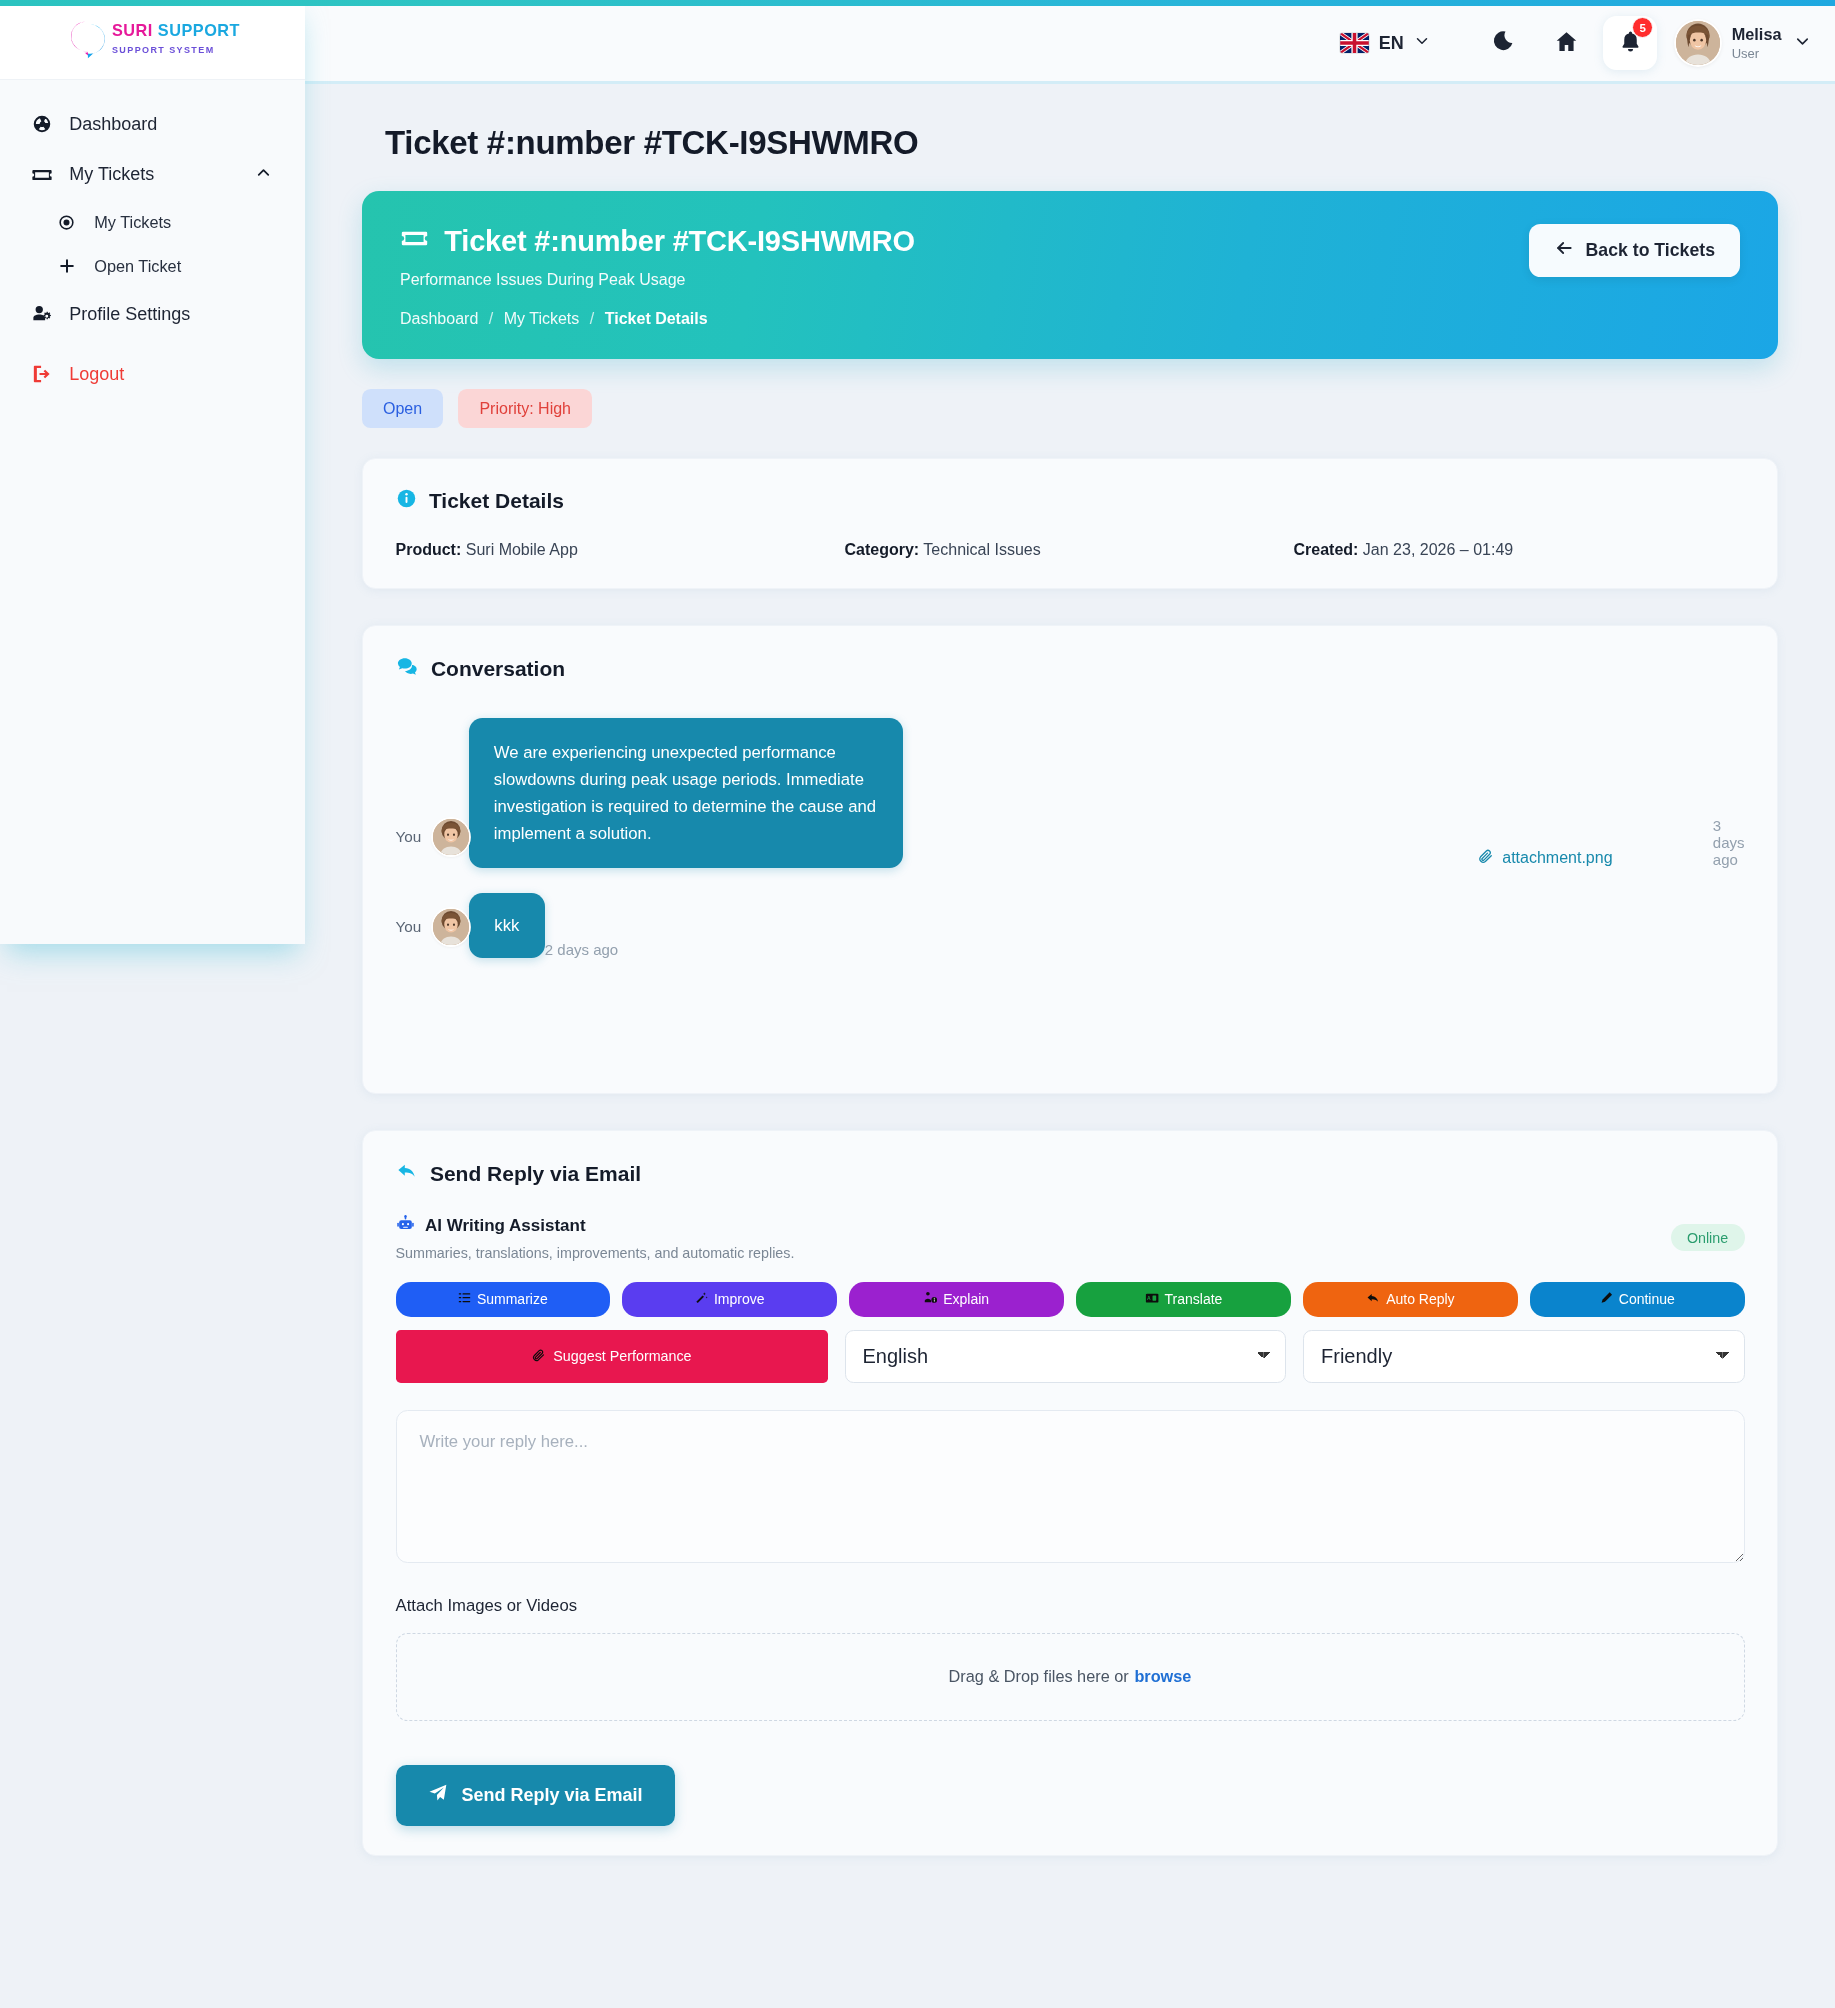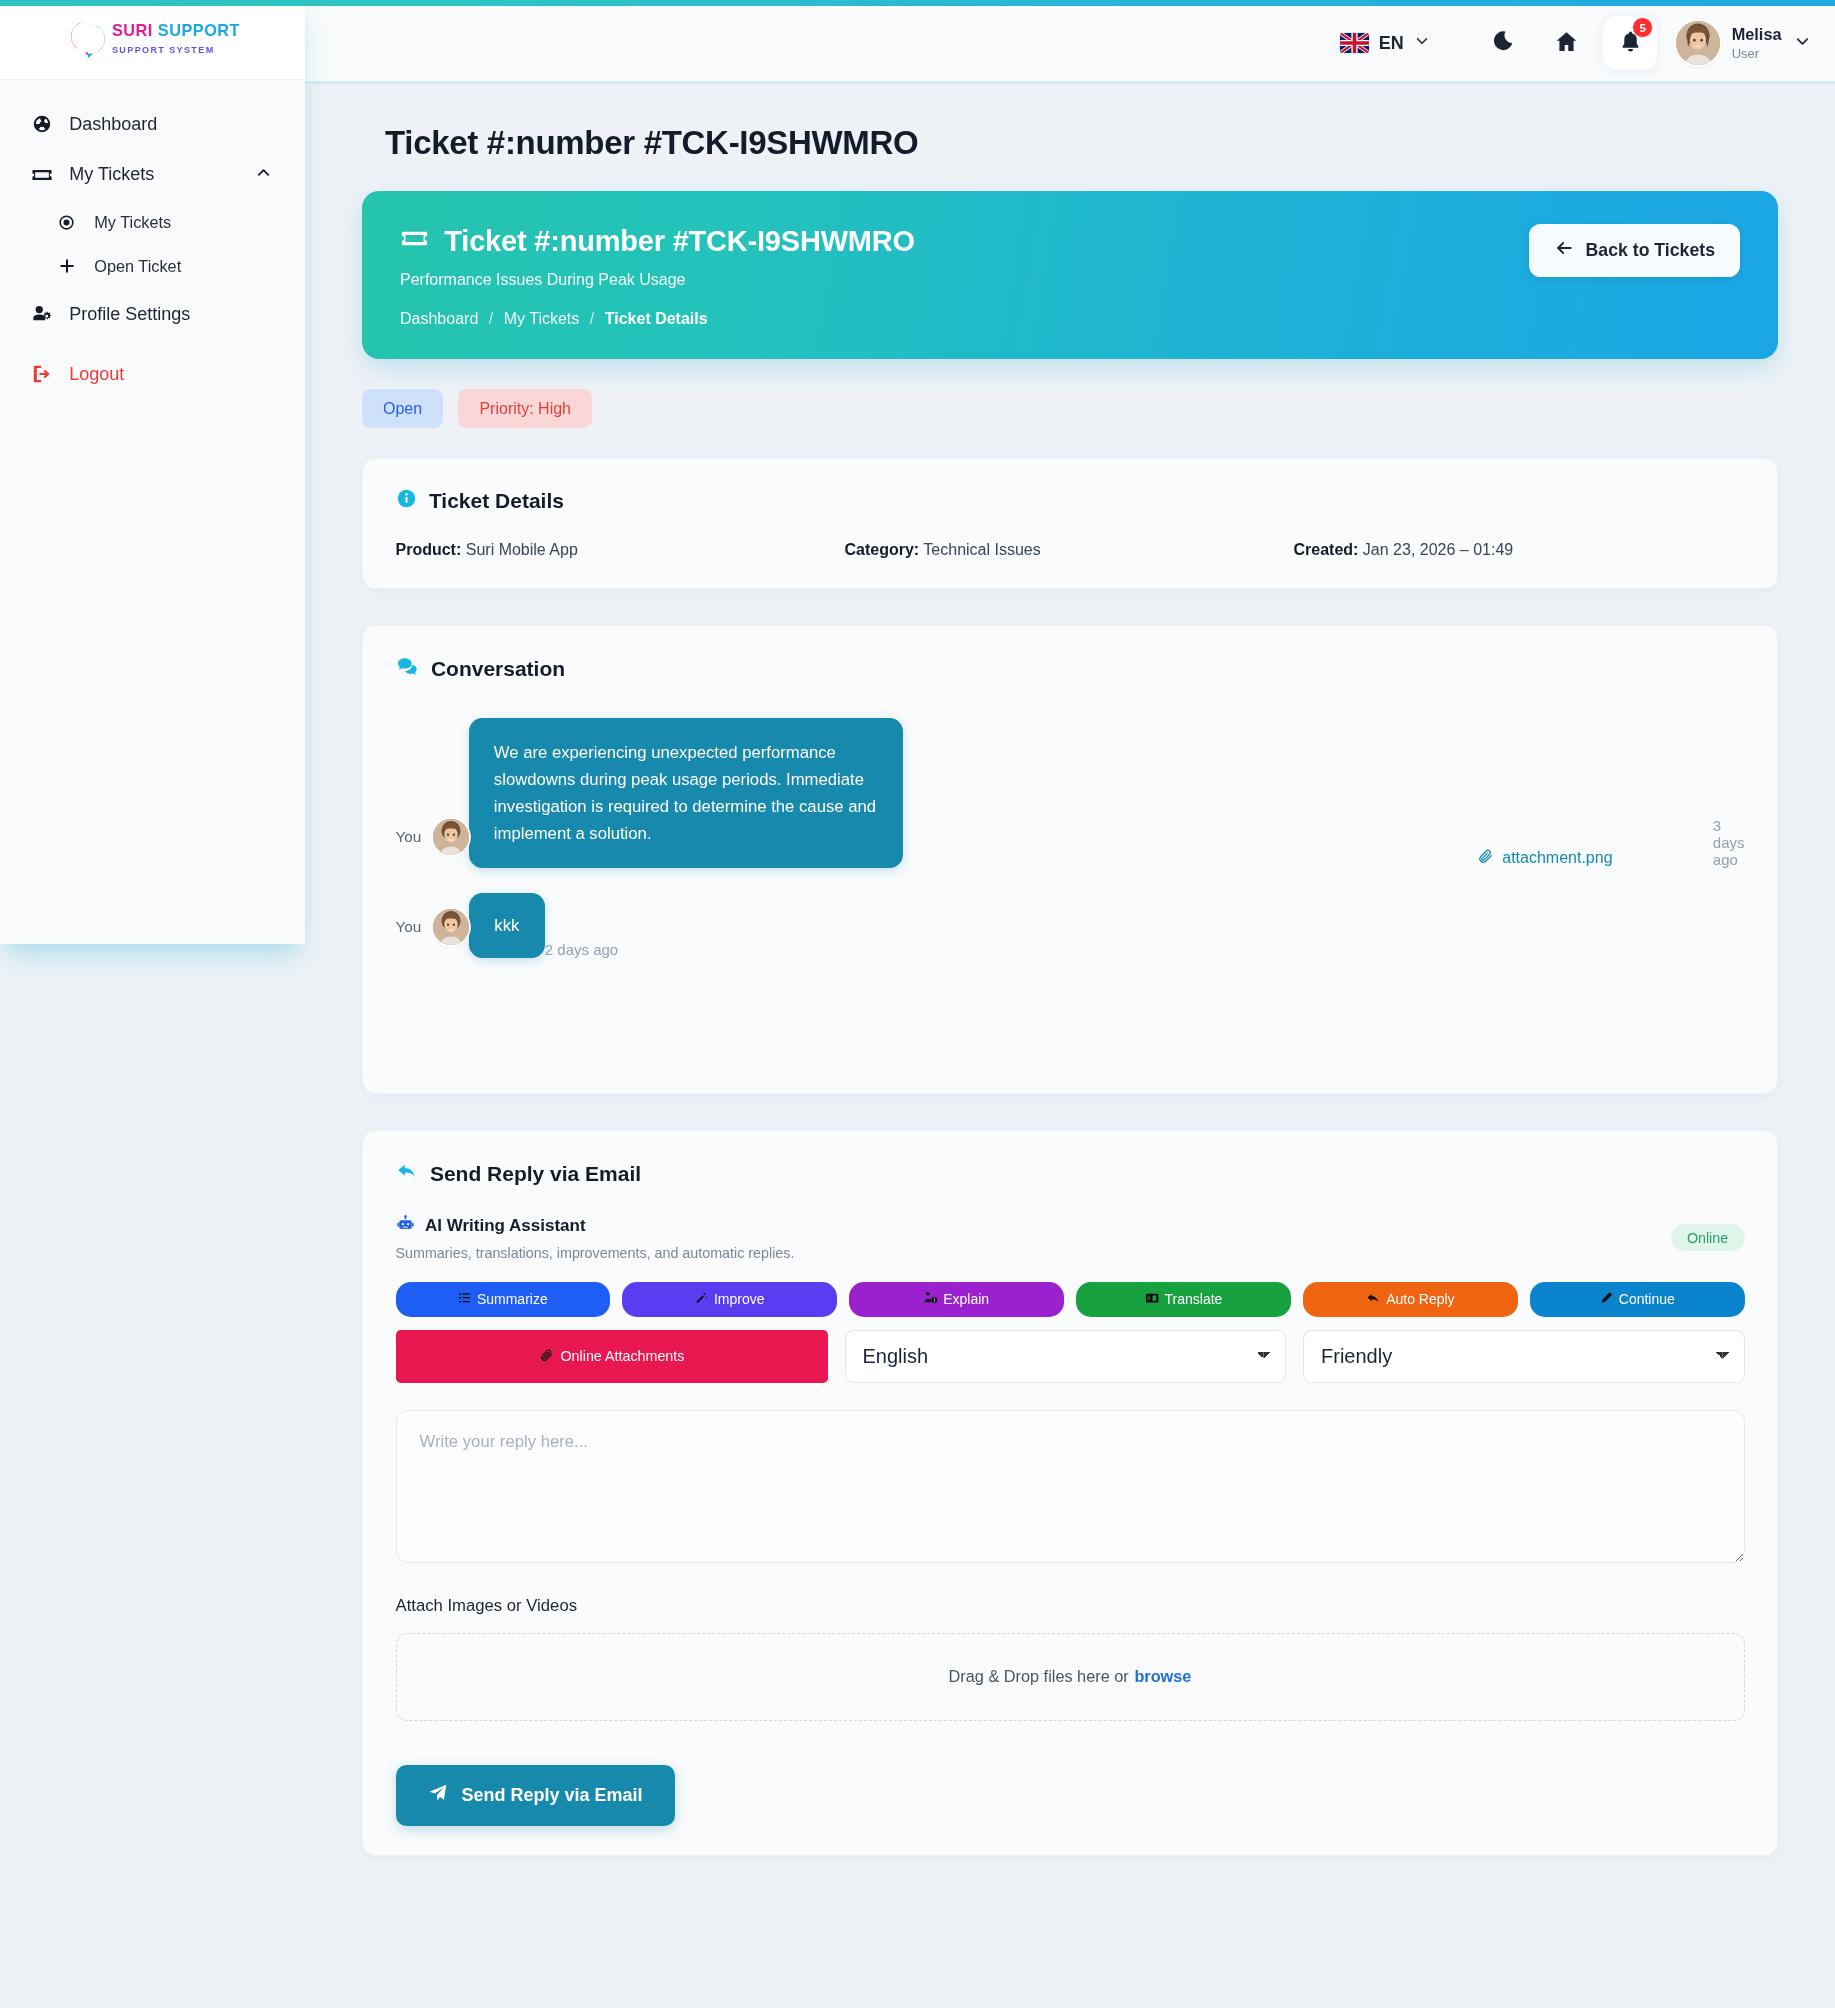--- a/index.html
+++ b/index.html
@@ -633,21 +633,21 @@
       </button>
     </div>
 
     <div class="ai-row2">
       <button class="btn-suggest" style="background:#e8174f">
         <span>
           <svg viewBox="0 0 24 24" width="14.3" height="14.3" fill="none" stroke="#0d0d0d" stroke-width="2" stroke-linecap="round" stroke-linejoin="round">
             <path d="M21 11.5 12.3 20a5 5 0 0 1-7-7l8.5-8.6a3.4 3.4 0 0 1 4.8 4.8l-8.5 8.6a1.7 1.7 0 0 1-2.4-2.4l7.8-7.9"></path>
           </svg>
         </span>
-        <span>Online Attachments</span>
+        <span>Suggest Performance</span>
       </button>
       <select class="sel">
         <option>English</option>
       </select>
       <select class="sel">
         <option>Friendly</option>
       </select>
     </div>
 
     <textarea class="reply-area" rows="5" placeholder="Write your reply here..." style=""></textarea>

